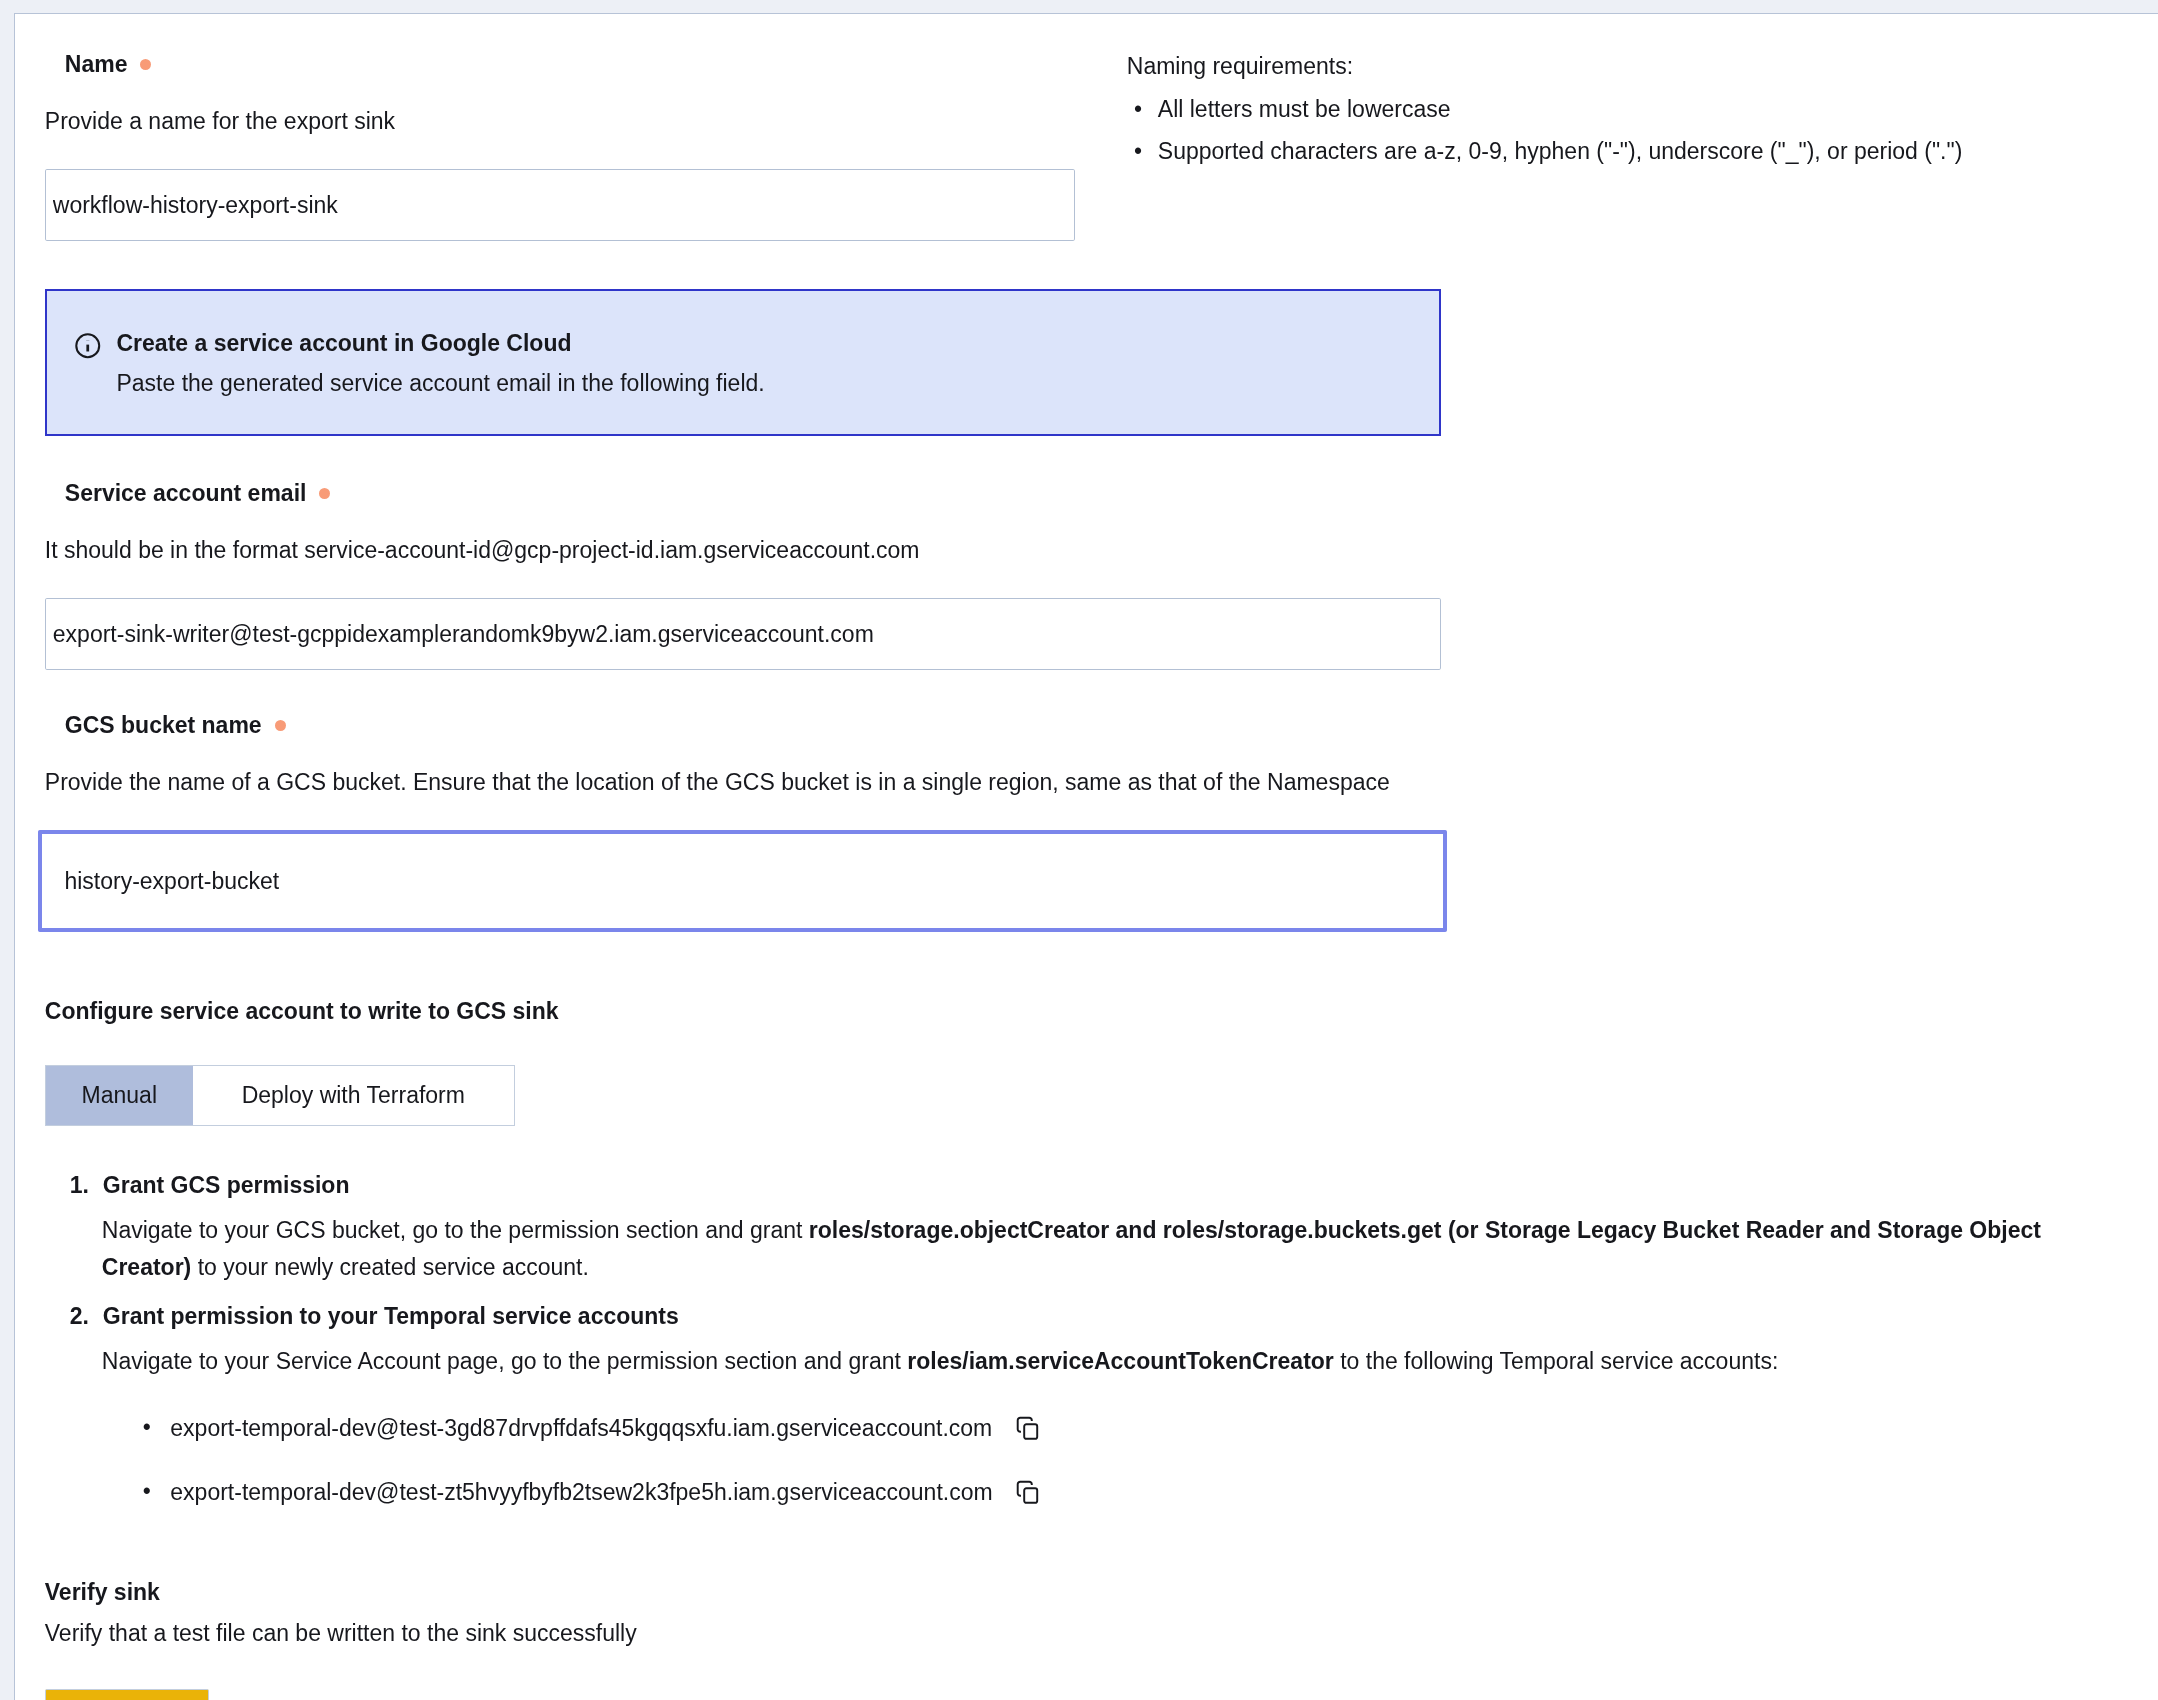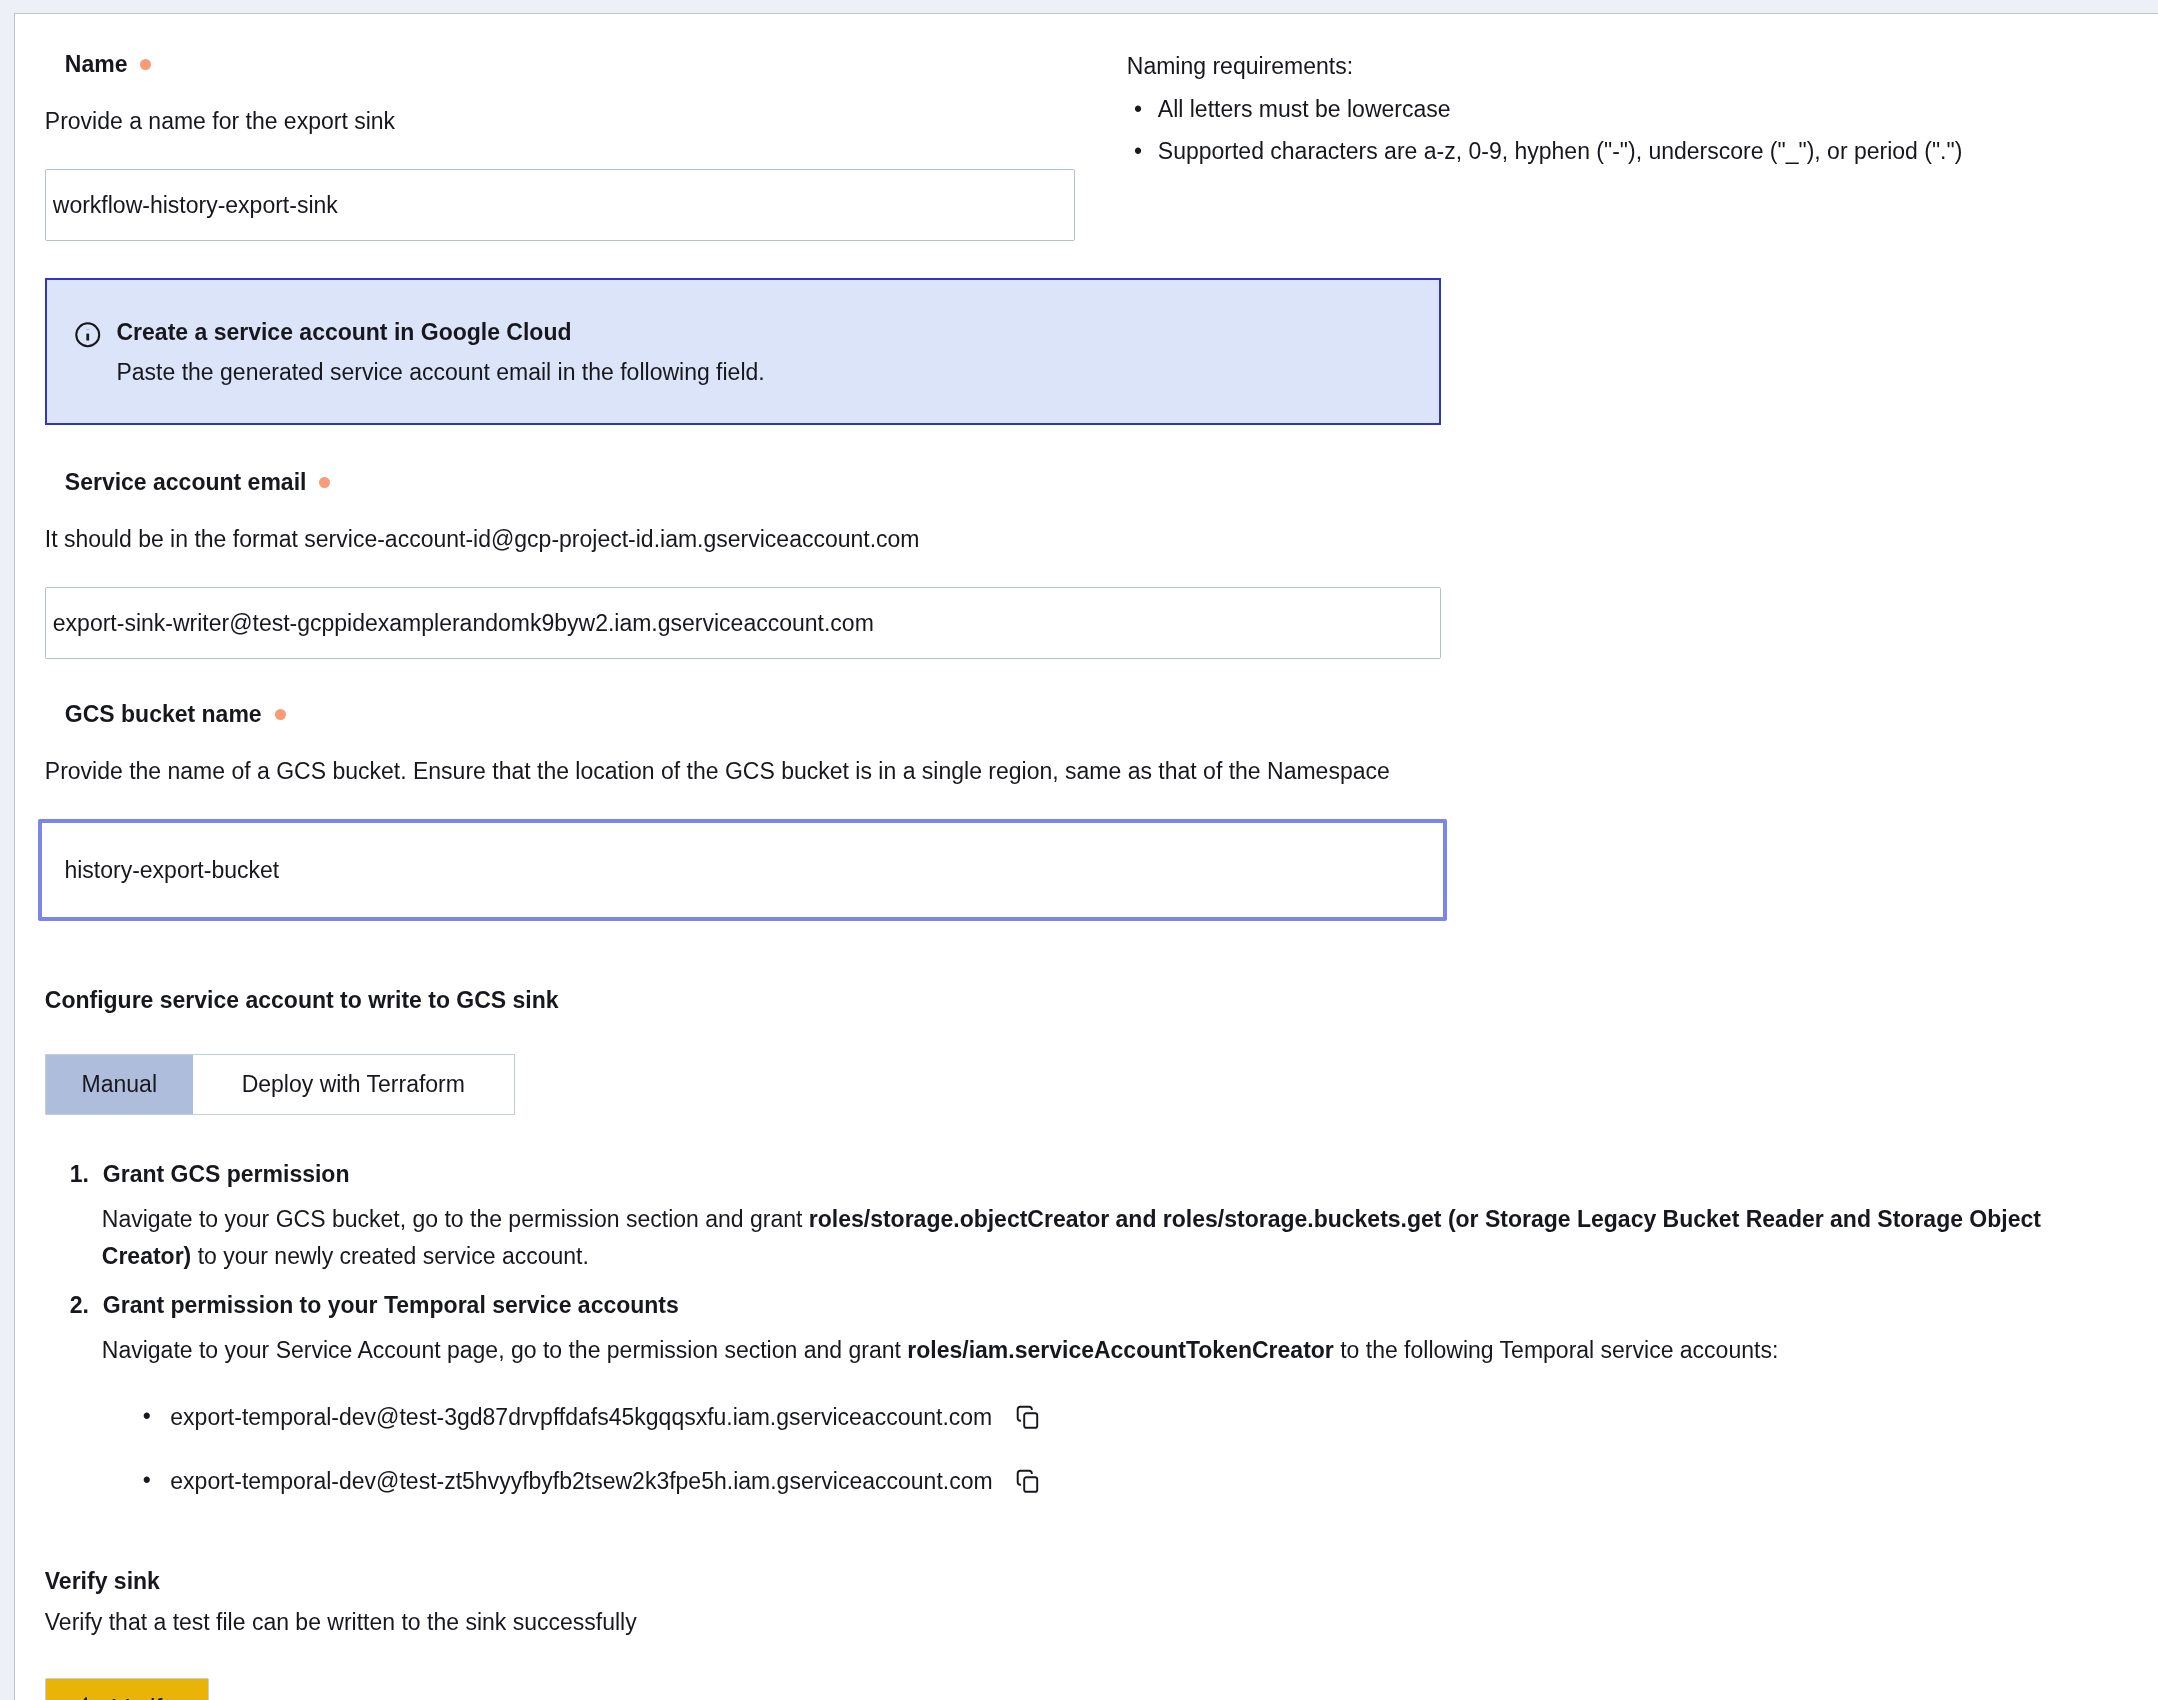--- a/index.html
+++ b/index.html
@@ -61,21 +61,21 @@
     margin-left:-6.4px;
     padding:0 22px;
   }
 
   .req-title{font-size:23px;}
   ul.req-list{margin-top:16.5px;list-style:none;}
   ul.req-list li{position:relative;padding-left:31px;margin-top:14.7px;font-size:23px;}
   ul.req-list li::before{content:"•";position:absolute;left:7.3px;top:0;font-size:23px;}
 
   .info-banner{
-    margin-top:37px;
+    margin-top:48px;
     width:1396px;
     background:var(--info_bg);
     border:2.8px solid var(--info_border);
     padding:39px 27.5px 37px 27.5px;
     display:flex;
     align-items:flex-start;
   }
   .info-icon{flex:none;width:27.5px;height:27.5px;margin-top:1.8px;}
   .info-text{margin-left:14.7px;}
   .info-title{font-weight:700;font-size:23px;}

